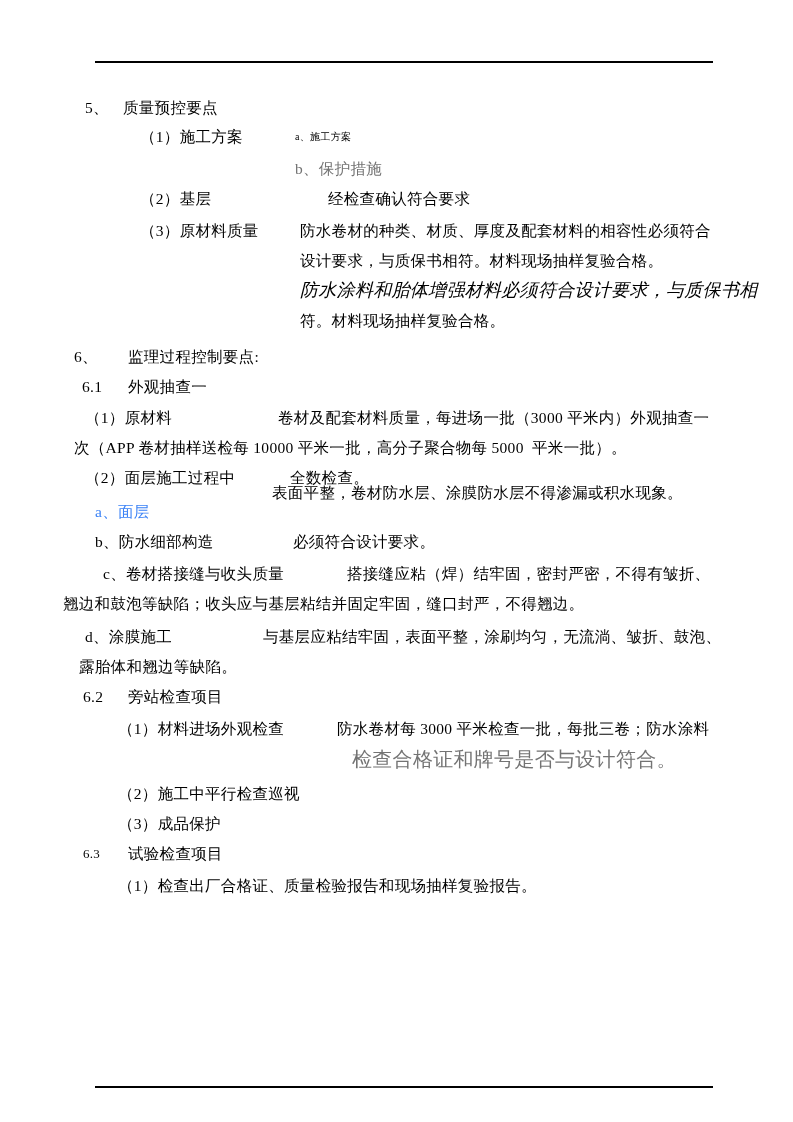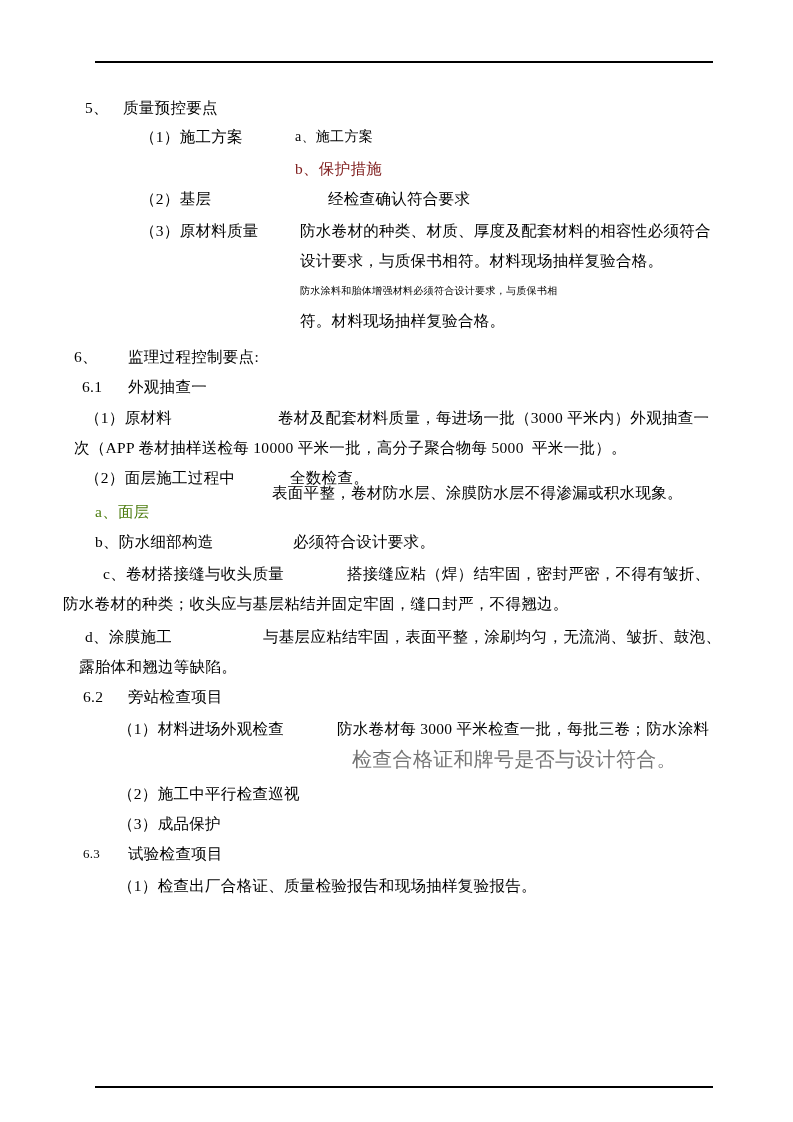--- a/index.html
+++ b/index.html
@@ -30,45 +30,45 @@
 </style>
 </head>
 <body>
 
 <div id="page" style="background: rgb(255, 255, 255);">
   <div class="rule" id="header-rule" style="left: 95px; top: 61px; width: 618px; height: 2px; background: rgb(0, 0, 0);"></div>
   <div id="doc-body">
       <span class="seg" style="left: 85px; top: 99px; color: rgb(0, 0, 0); font-size: 15.5px;">5、</span>
       <span class="seg" style="left: 123px; top: 99px; color: rgb(0, 0, 0); font-size: 15.5px;">质量预控要点</span>
       <span class="seg" style="left: 140px; top: 128px; color: rgb(0, 0, 0); font-size: 15.5px;">（1）施工方案</span>
-      <span class="seg" style="left: 295px; top: 128px; color: rgb(0, 0, 0); font-size: 14px;">a、施工方案</span>
-      <span class="seg" style="left: 295px; top: 160px; color: #7f1d1d; font-size: 15.5px;">b、保护措施</span>
+      <span class="seg" style="left: 295px; top: 128px; color: rgb(0, 0, 0); font-size: 10px;">a、施工方案</span>
+      <span class="seg" style="left: 295px; top: 160px; color: #737373; font-size: 15.5px;">b、保护措施</span>
       <span class="seg" style="left: 140px; top: 190px; color: rgb(0, 0, 0); font-size: 15.5px;">（2）基层</span>
       <span class="seg" style="left: 328px; top: 190px; color: rgb(0, 0, 0); font-size: 15.5px;">经检查确认符合要求</span>
       <span class="seg" style="left: 140px; top: 222px; color: rgb(0, 0, 0); font-size: 15.5px;">（3）原材料质量</span>
       <span class="seg" style="left: 300px; top: 222px; color: rgb(0, 0, 0); font-size: 15.5px;">防水卷材的种类、材质、厚度及配套材料的相容性必须符合</span>
       <span class="seg" style="left: 300px; top: 252px; color: rgb(0, 0, 0); font-size: 15.5px;">设计要求，与质保书相符。材料现场抽样复验合格。</span>
-      <span class="seg" style="left: 300px; top: 282px; color: rgb(0, 0, 0); font-size: 10px;">防水涂料和胎体增强材料必须符合设计要求，与质保书相</span>
+      <span class="seg" style="left: 300px; top: 282px; color: rgb(0, 0, 0); font-size: 18px; font-style: italic;">防水涂料和胎体增强材料必须符合设计要求，与质保书相</span>
       <span class="seg" style="left: 300px; top: 312px; color: rgb(0, 0, 0); font-size: 15.5px;">符。材料现场抽样复验合格。</span>
       <span class="seg" style="left: 74px; top: 348px; color: rgb(0, 0, 0); font-size: 15.5px;">6、</span>
       <span class="seg" style="left: 128px; top: 348px; color: rgb(0, 0, 0); font-size: 15.5px;">监理过程控制要点:</span>
       <span class="seg" style="left: 82px; top: 378px; color: rgb(0, 0, 0); font-size: 15.5px;">6.1</span>
       <span class="seg" style="left: 128px; top: 378px; color: rgb(0, 0, 0); font-size: 15.5px;">外观抽查一</span>
       <span class="seg" style="left: 85px; top: 409px; color: rgb(0, 0, 0); font-size: 15.5px;">（1）原材料</span>
       <span class="seg" style="left: 278px; top: 409px; color: rgb(0, 0, 0); font-size: 15.5px;">卷材及配套材料质量，每进场一批（3000 平米内）外观抽查一</span>
       <span class="seg" style="left: 74px; top: 439px; color: rgb(0, 0, 0); font-size: 15.5px;">次（APP 卷材抽样送检每 10000 平米一批，高分子聚合物每 5000  平米一批）。</span>
       <span class="seg" style="left: 85px; top: 469px; color: rgb(0, 0, 0); font-size: 15.5px;">（2）面层施工过程中</span>
       <span class="seg" style="left: 290px; top: 469px; color: rgb(0, 0, 0); font-size: 15.5px;">全数检查。</span>
-      <span class="seg" style="left: 95px; top: 503px; color: #4d7c0f; font-size: 15.5px;">a、面层</span>
+      <span class="seg" style="left: 95px; top: 503px; color: #3b82f6; font-size: 15.5px;">a、面层</span>
       <span class="seg" style="left: 272px; top: 484px; color: rgb(0, 0, 0); font-size: 15.5px;">表面平整，卷材防水层、涂膜防水层不得渗漏或积水现象。</span>
       <span class="seg" style="left: 95px; top: 533px; color: rgb(0, 0, 0); font-size: 15.5px;">b、防水细部构造</span>
       <span class="seg" style="left: 293px; top: 533px; color: rgb(0, 0, 0); font-size: 15.5px;">必须符合设计要求。</span>
       <span class="seg" style="left: 103px; top: 565px; color: rgb(0, 0, 0); font-size: 15.5px;">c、卷材搭接缝与收头质量</span>
       <span class="seg" style="left: 347px; top: 565px; color: rgb(0, 0, 0); font-size: 15.5px;">搭接缝应粘（焊）结牢固，密封严密，不得有皱折、</span>
-      <span class="seg" style="left: 63px; top: 595px; color: rgb(0, 0, 0); font-size: 15.5px;">防水卷材的种类；收头应与基层粘结并固定牢固，缝口封严，不得翘边。</span>
+      <span class="seg" style="left: 63px; top: 595px; color: rgb(0, 0, 0); font-size: 15.5px;">翘边和鼓泡等缺陷；收头应与基层粘结并固定牢固，缝口封严，不得翘边。</span>
       <span class="seg" style="left: 85px; top: 628px; color: rgb(0, 0, 0); font-size: 15.5px;">d、涂膜施工</span>
       <span class="seg" style="left: 263px; top: 628px; color: rgb(0, 0, 0); font-size: 15.5px;">与基层应粘结牢固，表面平整，涂刷均匀，无流淌、皱折、鼓泡、</span>
       <span class="seg" style="left: 79px; top: 658px; color: rgb(0, 0, 0); font-size: 15.5px;">露胎体和翘边等缺陷。</span>
       <span class="seg" style="left: 83px; top: 688px; color: rgb(0, 0, 0); font-size: 15.5px;">6.2</span>
       <span class="seg" style="left: 128px; top: 688px; color: rgb(0, 0, 0); font-size: 15.5px;">旁站检查项目</span>
       <span class="seg" style="left: 118px; top: 720px; color: rgb(0, 0, 0); font-size: 15.5px;">（1）材料进场外观检查</span>
       <span class="seg" style="left: 337px; top: 720px; color: rgb(0, 0, 0); font-size: 15.5px;">防水卷材每 3000 平米检查一批，每批三卷；防水涂料</span>
       <span class="seg" style="left: 352px; top: 751px; color: #737373; font-size: 20px;">检查合格证和牌号是否与设计符合。</span>
       <span class="seg" style="left: 118px; top: 785px; color: rgb(0, 0, 0); font-size: 15.5px;">（2）施工中平行检查巡视</span>
       <span class="seg" style="left: 118px; top: 815px; color: rgb(0, 0, 0); font-size: 15.5px;">（3）成品保护</span>

